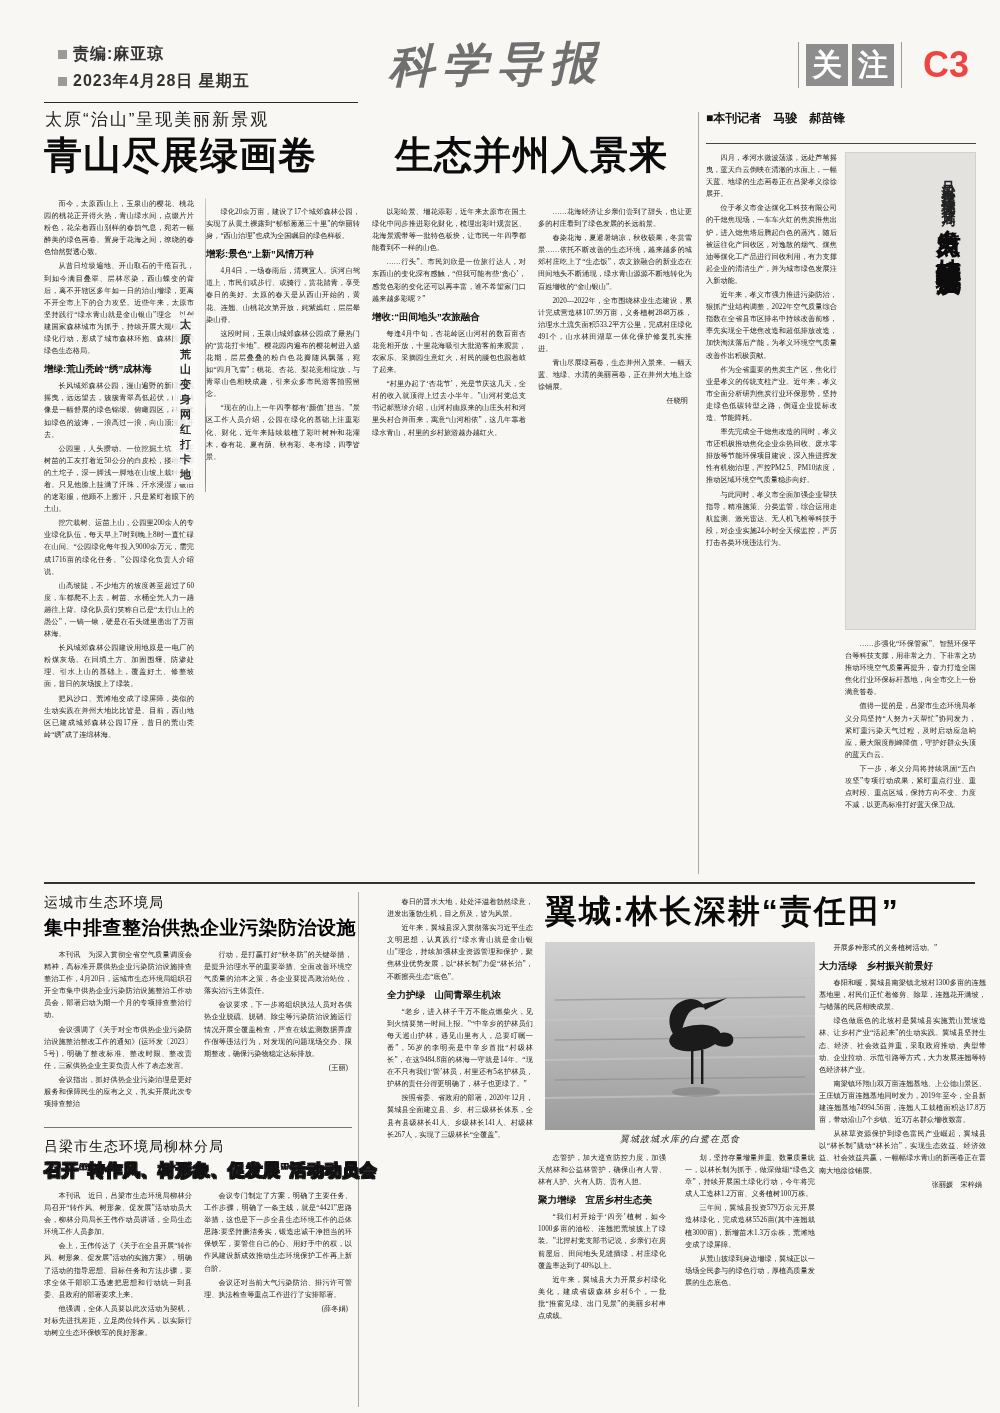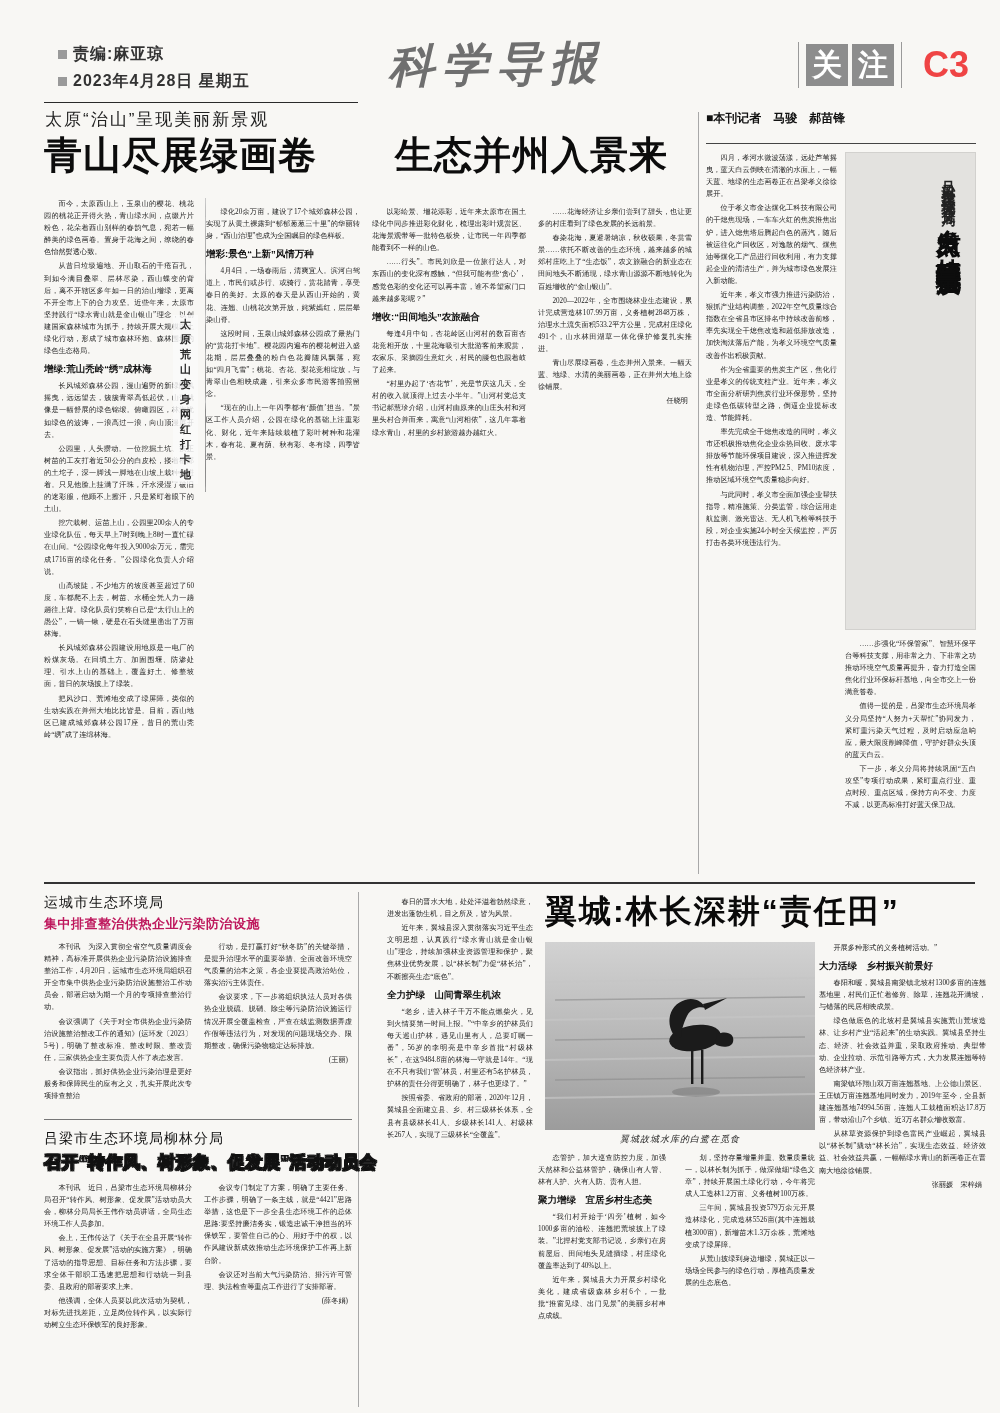--- a/index.html
+++ b/index.html
@@ -48,21 +48,21 @@
   .scolB{width:131px;display:flex;flex-direction:column;}
   .vtitle-box{width:131px;height:478px;background:#e3e2df;border:1px solid #d2d1ce;box-sizing:border-box;
               writing-mode:vertical-rl;padding:16px 10px;margin-bottom:8px;}
   .vtitle-small{font-size:14px;letter-spacing:3px;color:#222;margin-left:12px;font-weight:bold;}
   .vtitle-big{font-size:25px;font-weight:bold;color:#0d0d0d;letter-spacing:1px;}
   .scolB-text{height:250px;overflow:hidden;}
   
   .hr-main{position:absolute;left:44px;top:882px;width:931px;height:1.5px;background:#333;}
   .bl{position:absolute;left:44px;top:894px;width:308px;}
   .bl-kicker{font-size:14px;letter-spacing:1px;color:#111;font-family:"Liberation Sans","DejaVu Sans",sans-serif;margin-bottom:3px;}
-  .bl-headline{font-size:13px;font-weight:bold;color:#be185d;letter-spacing:0.5px;
+  .bl-headline{font-size:19px;font-weight:bold;color:#000000;letter-spacing:0.5px;
                font-family:"Liberation Sans","DejaVu Sans",sans-serif;margin-bottom:8px;white-space:nowrap;}
   .bl-headline.outline{color:#fff;-webkit-text-stroke:1px #111;
       text-shadow:-1px -1px 0 #111,1px -1px 0 #111,-1px 1px 0 #111,1px 1px 0 #111;font-size:17px;}
   .bl-cols{display:flex;}
   .blcol{width:148px;margin-right:12px;}
   .blcol:last-child{margin-right:0;}
   .bl-sep{width:308px;height:1px;background:#777;margin:10px 0 10px 0;}
   
   .yc{position:absolute;left:368px;top:890px;width:607px;height:517px;margin-left:19px;}
   .yc-c1{position:absolute;left:0;top:6px;width:146px;height:508px;}

